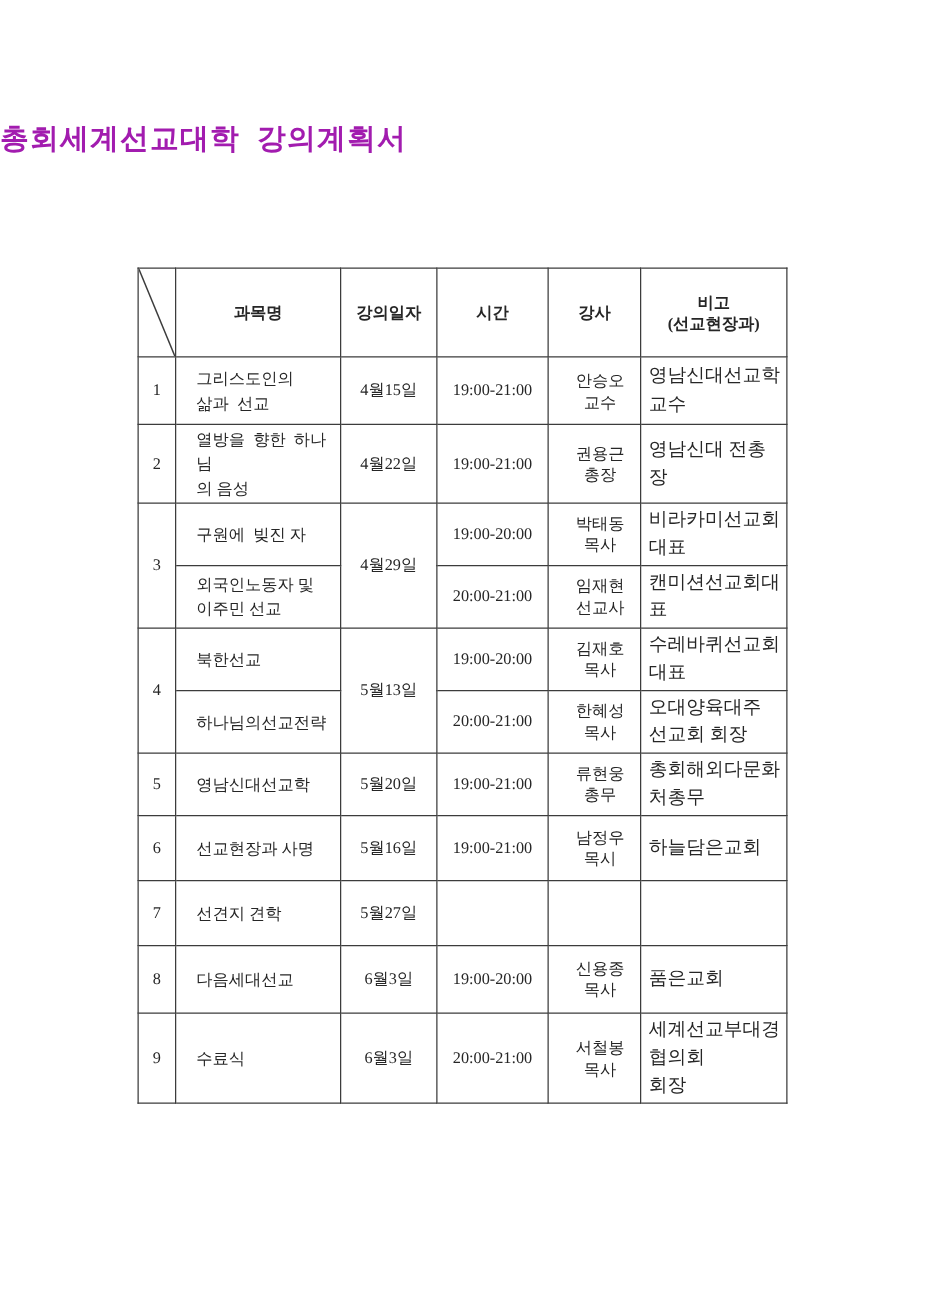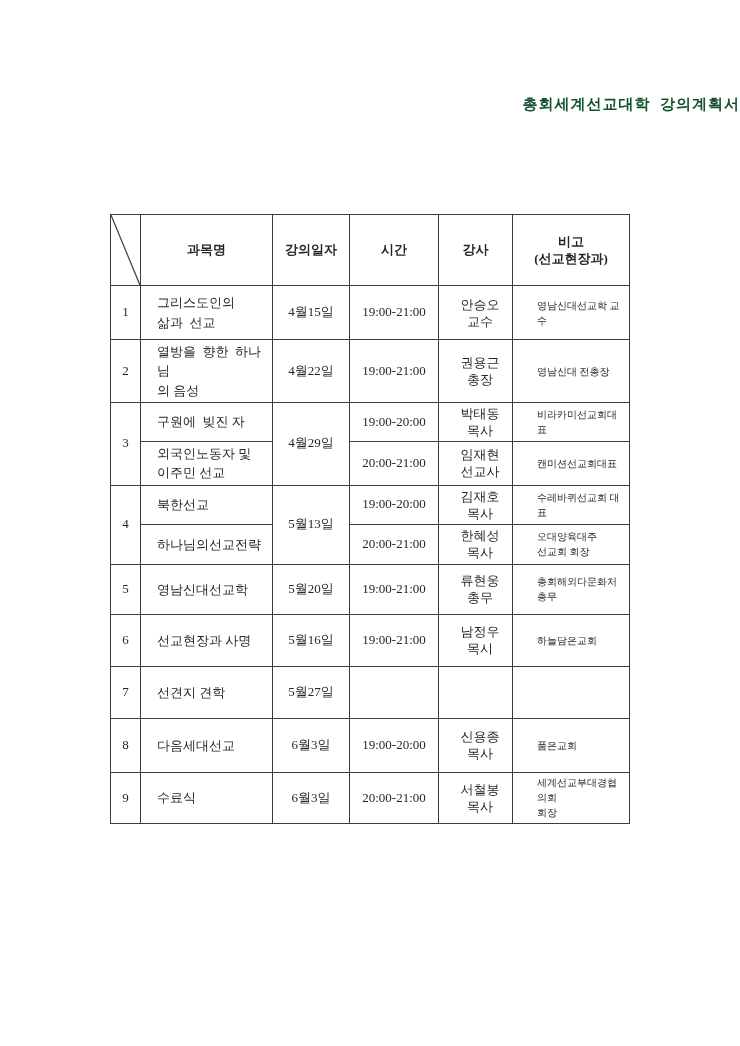--- a/index.html
+++ b/index.html
@@ -15,26 +15,26 @@
     font-family: "Liberation Serif", "DejaVu Serif", serif;
     color: #262626;
     overflow: hidden;
   }
   .title {
     position: absolute;
     top: 95px;
     left: 0;
     width: 740px;
     margin: 0;
-    text-align: right;
-    font-size: 15px;
+    text-align: left;
+    font-size: 23px;
     font-weight: bold;
     letter-spacing: 1px;
     white-space: pre;
-    color: #14532d;
+    color: #a21caf;
   }
   table.schedule {
     position: absolute;
     left: 110px;
     top: 166px;
     width: 519px;
     border-collapse: collapse;
     table-layout: fixed;
     margin-top: 48px;
   }
@@ -77,22 +77,22 @@
   }
   td.c-date { text-align: center; }
   td.c-time { text-align: center; font-size: 13px; }
   td.c-lect {
     text-align: center;
     padding-left: 12px;
     line-height: 1.32;
   }
   td.c-note {
     text-align: left;
-    padding-left: 24px;
-    font-size: 10px;
+    padding-left: 6px;
+    font-size: 15px;
     line-height: 1.5;
   }
   tr.rh46 { height: 46px; }
   tr.rh54 { height: 54px; }
   tr.rh38 { height: 38px; }
   tr.rh40 { height: 40px; }
   tr.rh36 { height: 36px; }
   tr.rh50 { height: 50px; }
   tr.rh52 { height: 52px; }
   tr.rh51 { height: 51px; }

